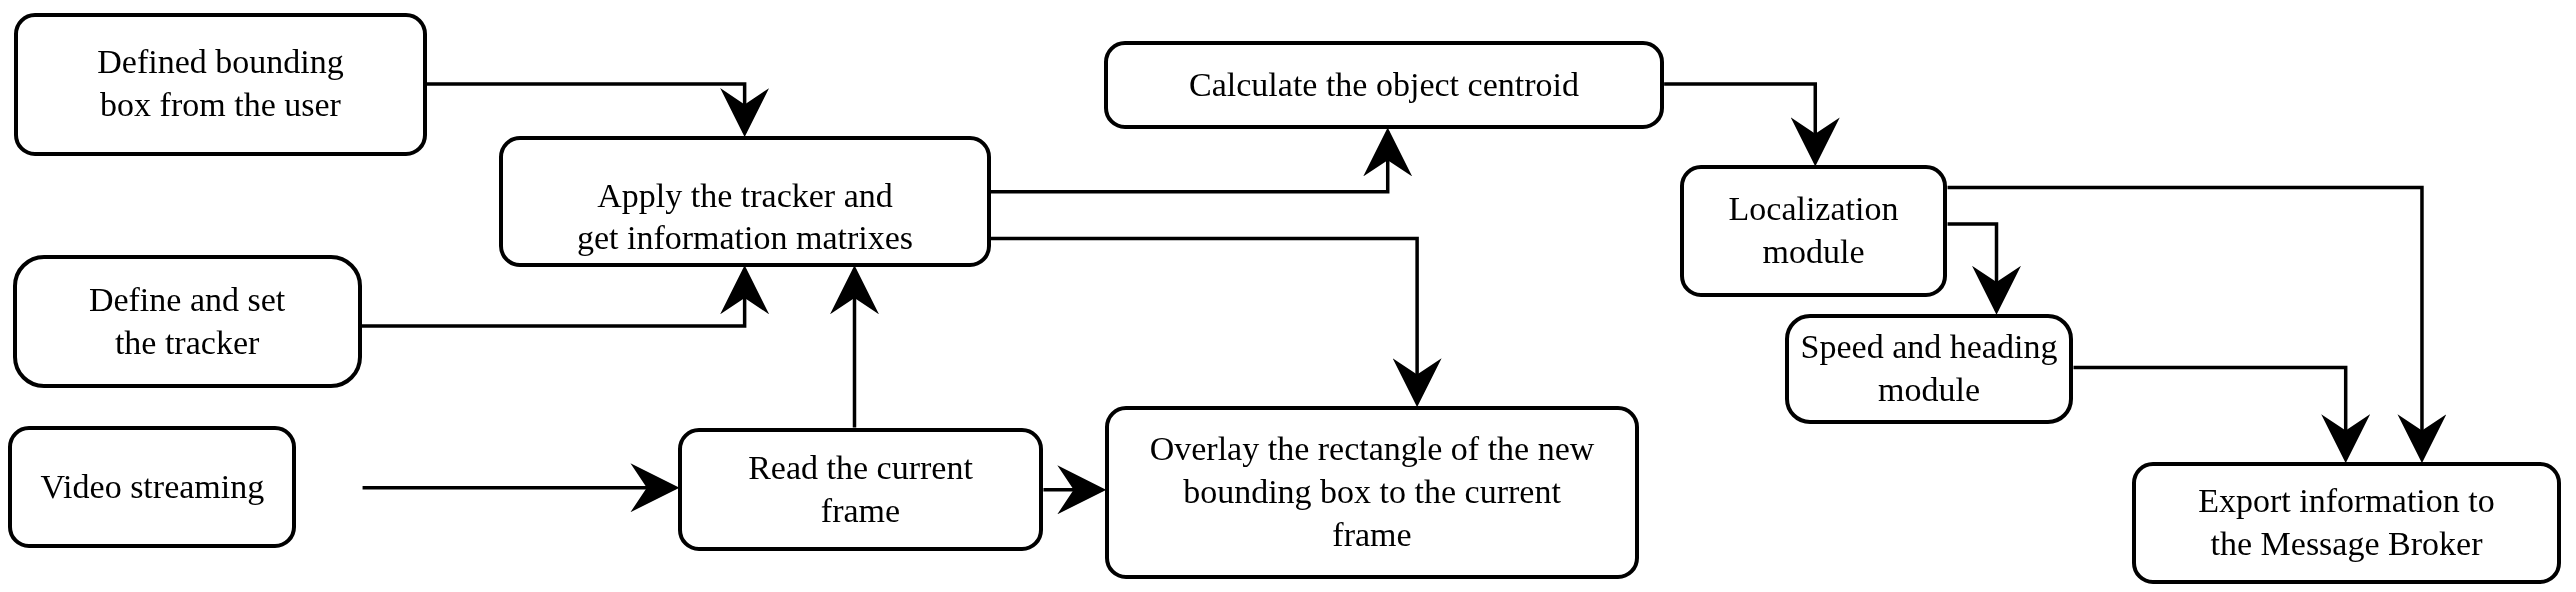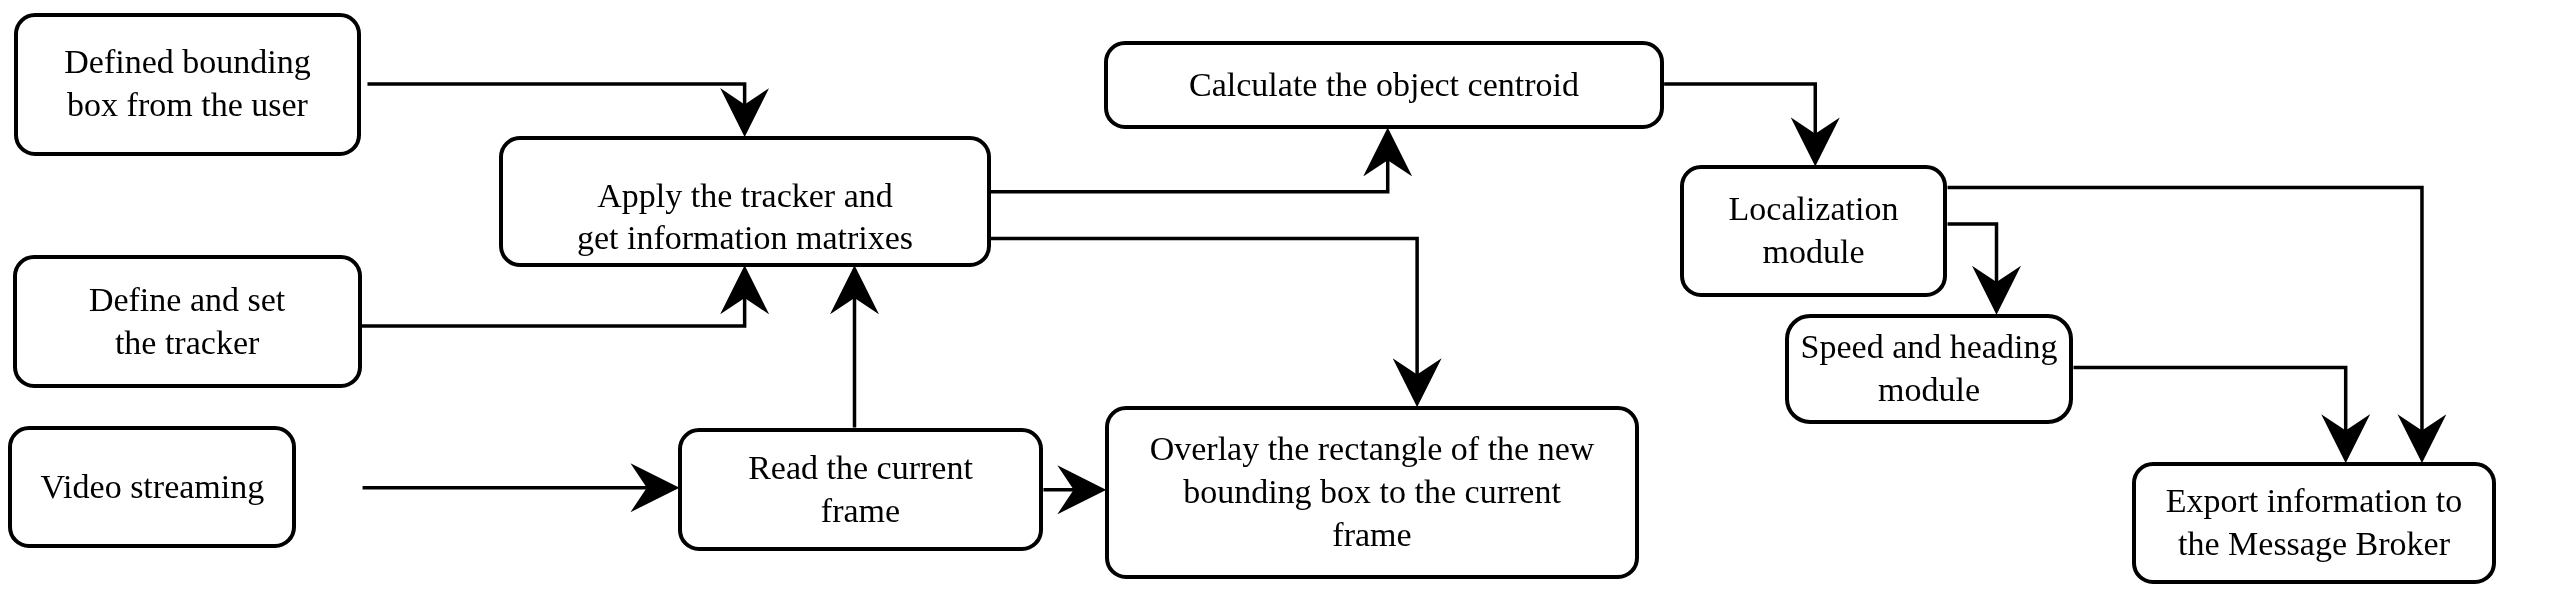--- a/index.html
+++ b/index.html
@@ -10,30 +10,30 @@
   }
   #connectors{position:absolute;left:0;top:0;width:2576px;height:592px;}
   .node{
     position:absolute;box-sizing:border-box;
     display:flex;align-items:center;justify-content:center;
     text-align:center;background:#ffffff;border:4.2px solid #000000;
     border-radius:21px;font-size:34px;line-height:1.26;
     white-space:pre-line;padding:2.8px 7px;
   }
   
-  #n-defined-bounding-box{left:14px;  top:12.6px;  width:347px; height:143px;}
-  #n-define-tracker     {left:12.6px;  top:255px; width:349px; height:133px;}
+  #n-defined-bounding-box{left:14px;  top:12.6px;  width:413px; height:143px;}
+  #n-define-tracker     {left:12.6px;  top:255px; width:349px; height:133px;border-radius:31px;}
   #n-video-streaming    {left:8.4px;  top:426px; width:288px; height:122px;}
   #n-apply-tracker      {left:499px; top:136px; width:492px; height:131px;align-items:flex-end;}
   #n-read-frame         {left:678px; top:428px; width:365px; height:123px;}
   #n-calculate-centroid {left:1104px;top:41px;  width:560px; height:88px;}
   #n-overlay-rectangle  {left:1105px;top:406px; width:534px; height:173px;}
   #n-localization       {left:1680px;top:165px; width:267px; height:132px;align-items:center;}
   #n-speed-heading      {left:1785px;top:314px; width:288px; height:110px;border-radius:25px;}
-  #n-export-broker      {left:2132px;top:462px; width:364px; height:122px;}
+  #n-export-broker      {left:2132px;top:462px; width:429px; height:122px;}
   .edge{fill:none;stroke:#000000;stroke-width:5px;}
 </style>
 </head>
 <body>
 
 <svg id="connectors" viewBox="0 0 3679 846" xmlns="http://www.w3.org/2000/svg">
   <defs>
     <marker id="arrow" markerUnits="strokeWidth" markerWidth="14" markerHeight="14" viewBox="0 0 12 12" refX="11" refY="6" orient="auto">
       <path d="M0,0 L12,6 L0,12 L4,6 Z" fill="#000000"></path>
     </marker>

